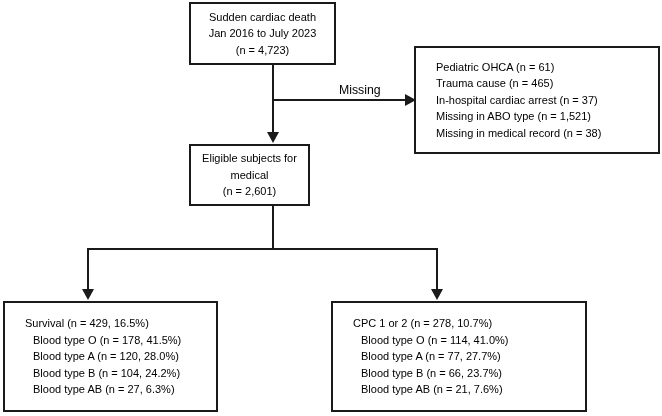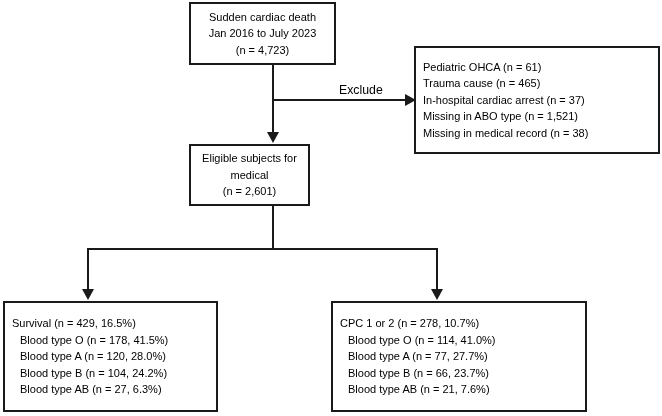--- a/index.html
+++ b/index.html
@@ -22,21 +22,21 @@
     background: #ffffff;
     display: flex;
     flex-direction: column;
     justify-content: center;
     color: #000000;
     font-size: 11px;
     line-height: 16.6px;
     z-index: 3;
   }
   .box.center   { align-items: center; text-align: center; }
-  .box.left     { align-items: flex-start; text-align: left; padding-left: 7px; }
+  .box.left     { align-items: flex-start; text-align: left; padding-left: 20px; }
   .box .line { white-space: pre; }
   .box .line.indent { padding-left: 8px; }
 
   #box-source  { left: 189px; top: 2px;   width: 147px; height: 63px; }
   #box-exclude { left: 414px; top: 46px;  width: 246px; height: 108px; }
   #box-eligible{ left: 189px; top: 144px; width: 121px; height: 62px; }
   #box-survival{ left: 3px;   top: 301px; width: 215px; height: 111px; }
   #box-cpc     { left: 331px; top: 301px; width: 256px; height: 111px; }
 
   .conn {
@@ -80,21 +80,21 @@
 <body>
 
 <div id="canvas">
 
   <div class="conn vline" style="left:272px; top:65px; height:68px;"></div>
   <div class="arrow-down" style="left:267px; top:132px;"></div>
 
   <div class="conn hline" style="left:272px; top:99px; width:143px;"></div>
   <div class="arrow-right" style="left:405px; top:94px;"></div>
 
-  <span id="exclude-label">Exclude</span>
+  <span id="exclude-label">Missing</span>
 
   <div class="conn vline" style="left:272px; top:206px; height:44px;"></div>
   <div class="conn hline" style="left:87px; top:248px; width:351px;"></div>
   <div class="conn vline" style="left:87px; top:248px; height:42px;"></div>
   <div class="conn vline" style="left:436px; top:248px; height:42px;"></div>
   <div class="arrow-down" style="left:82px; top:289px;"></div>
   <div class="arrow-down" style="left:431px; top:289px;"></div>
 
   <div class="box center" id="box-source">
     <span class="line">Sudden cardiac death</span>

